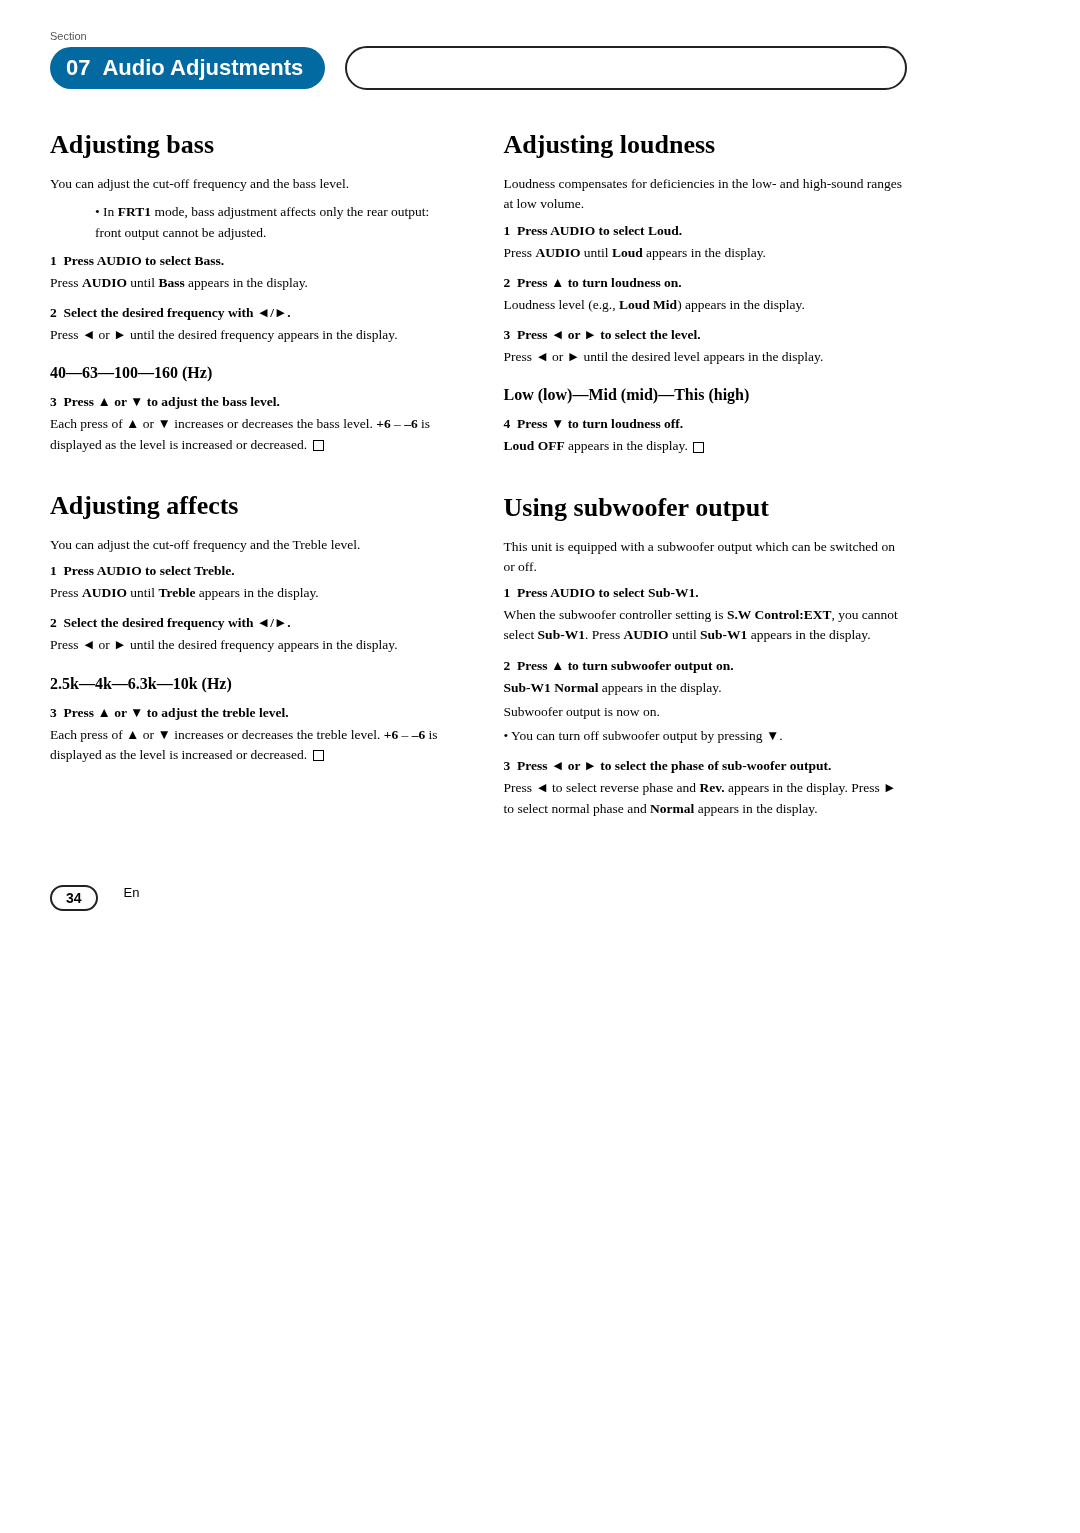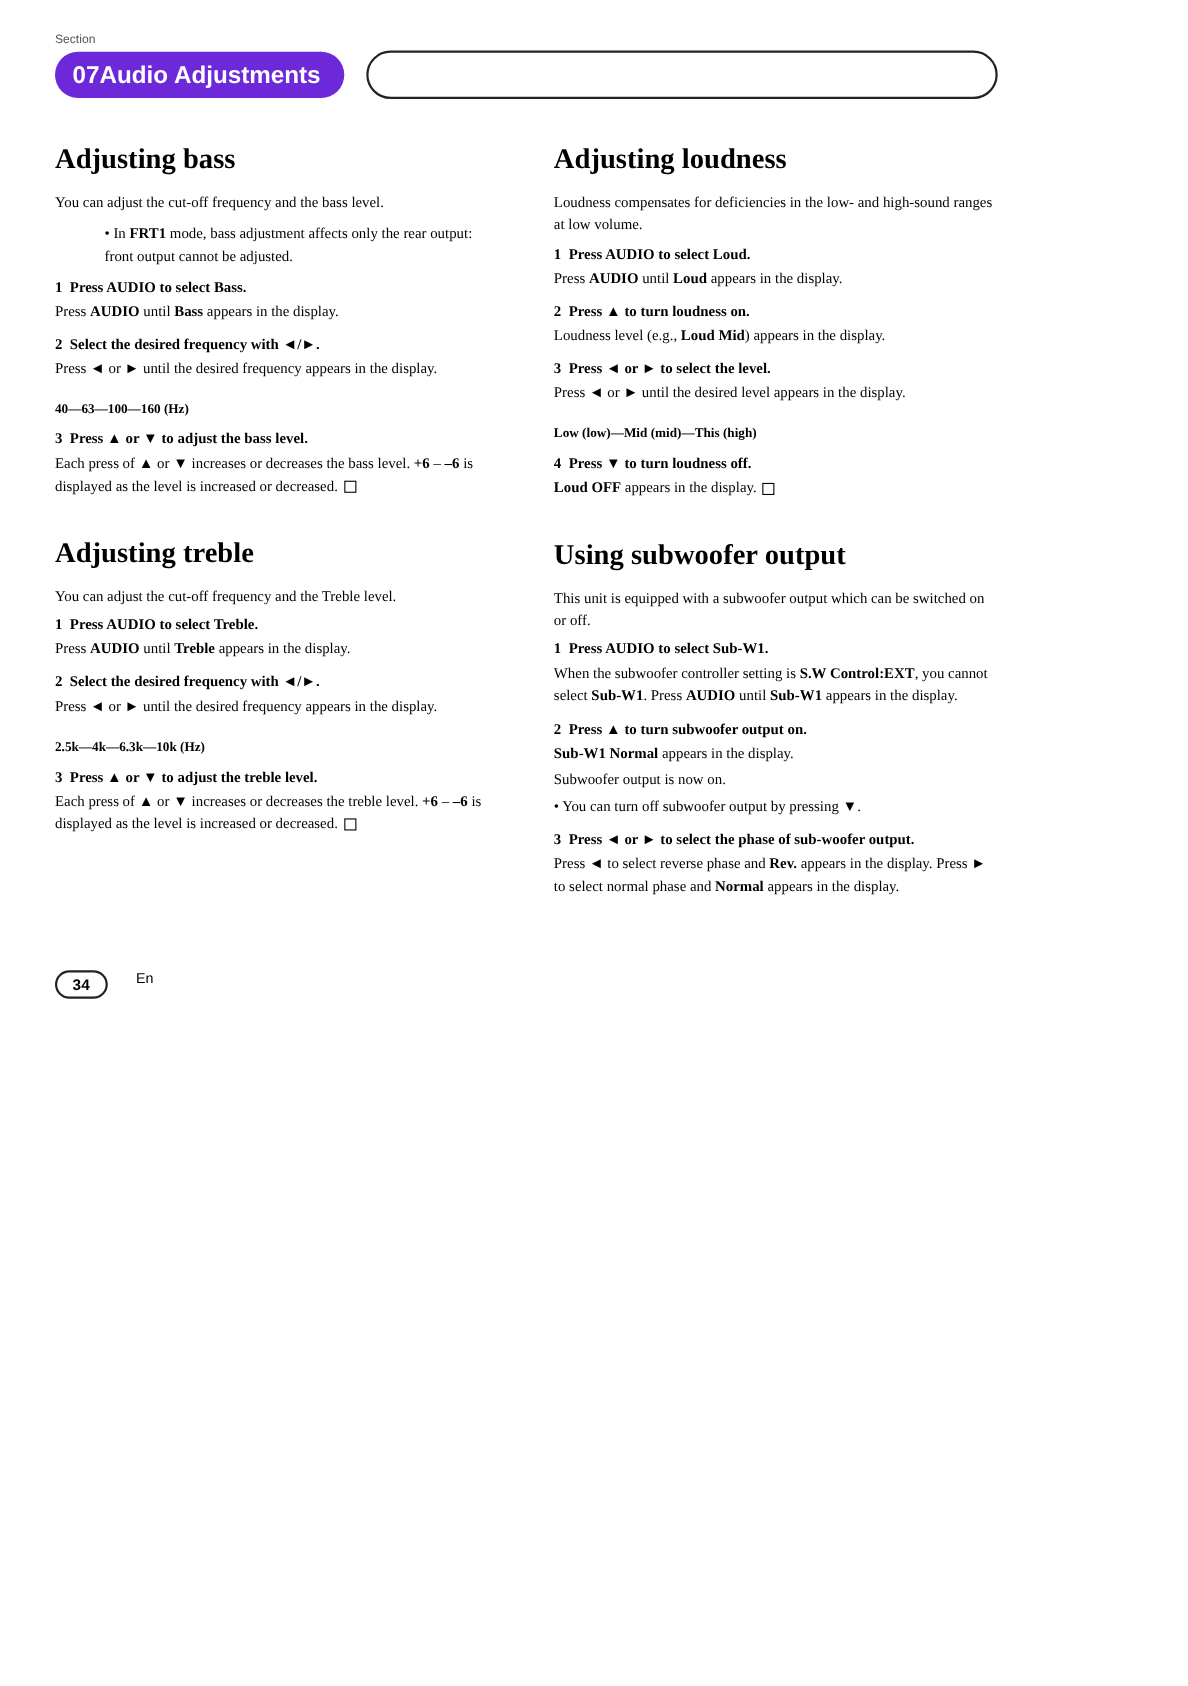--- a/index.html
+++ b/index.html
@@ -23,26 +23,27 @@
     
     .header {
       display: flex;
       align-items: center;
       margin-bottom: 40px;
       gap: 20px;
     }
     .header-badge {
       display: flex;
       align-items: center;
-      background: #6d28d9;
+      background: #0369a1;
       color: #fff;
       border-radius: 25px;
       padding: 8px 22px 8px 16px;
       font-size: 22px;
       font-weight: bold;
+      gap: 12px;
       min-width: 260px;
     }
     .header-badge .section-num {
       font-size: 22px;
       font-weight: bold;
     }
     .header-badge .section-title {
       font-size: 22px;
       font-weight: bold;
     }
@@ -90,21 +91,21 @@
       margin-bottom: 4px;
     }
 
     .step-body {
       font-size: 13.5px;
       line-height: 1.5;
       margin-bottom: 4px;
     }
 
     .step-values {
-      font-size: 12px;
+      font-size: 16px;
       font-weight: bold;
       margin-top: 19px;
     }
 
     b { font-weight: bold; }
 
     .page-footer {
       display: flex;
       align-items: flex-start;
       gap: 26px;
@@ -172,21 +173,21 @@
           <div class="step-values">40—63—100—160 (Hz)</div>
         </div>
 
         <div class="step">
           <div class="step-heading">3&nbsp;&nbsp;Press <b>▲</b> or <b>▼</b> to adjust the bass level.</div>
           <div class="step-body">Each press of ▲ or ▼ increases or decreases the bass level. <b>+6</b> – <b>–6</b> is displayed as the level is increased or decreased. <span class="small-square"></span></div>
         </div>
       </div>
 
       <div class="section-block">
-        <div class="section-title-h2">Adjusting treble</div>
+        <div class="section-title-h2">Adjusting affects</div>
         <p>You can adjust the cut-off frequency and the Treble level.</p>
 
         <div class="step">
           <div class="step-heading">1&nbsp;&nbsp;Press <b>AUDIO</b> to select <b>Treble</b>.</div>
           <div class="step-body">Press <b>AUDIO</b> until <b>Treble</b> appears in the display.</div>
         </div>
 
         <div class="step">
           <div class="step-heading">2&nbsp;&nbsp;Select the desired frequency with <b>◄/►</b>.</div>
           <div class="step-body">Press ◄ or ► until the desired frequency appears in the display.</div>

